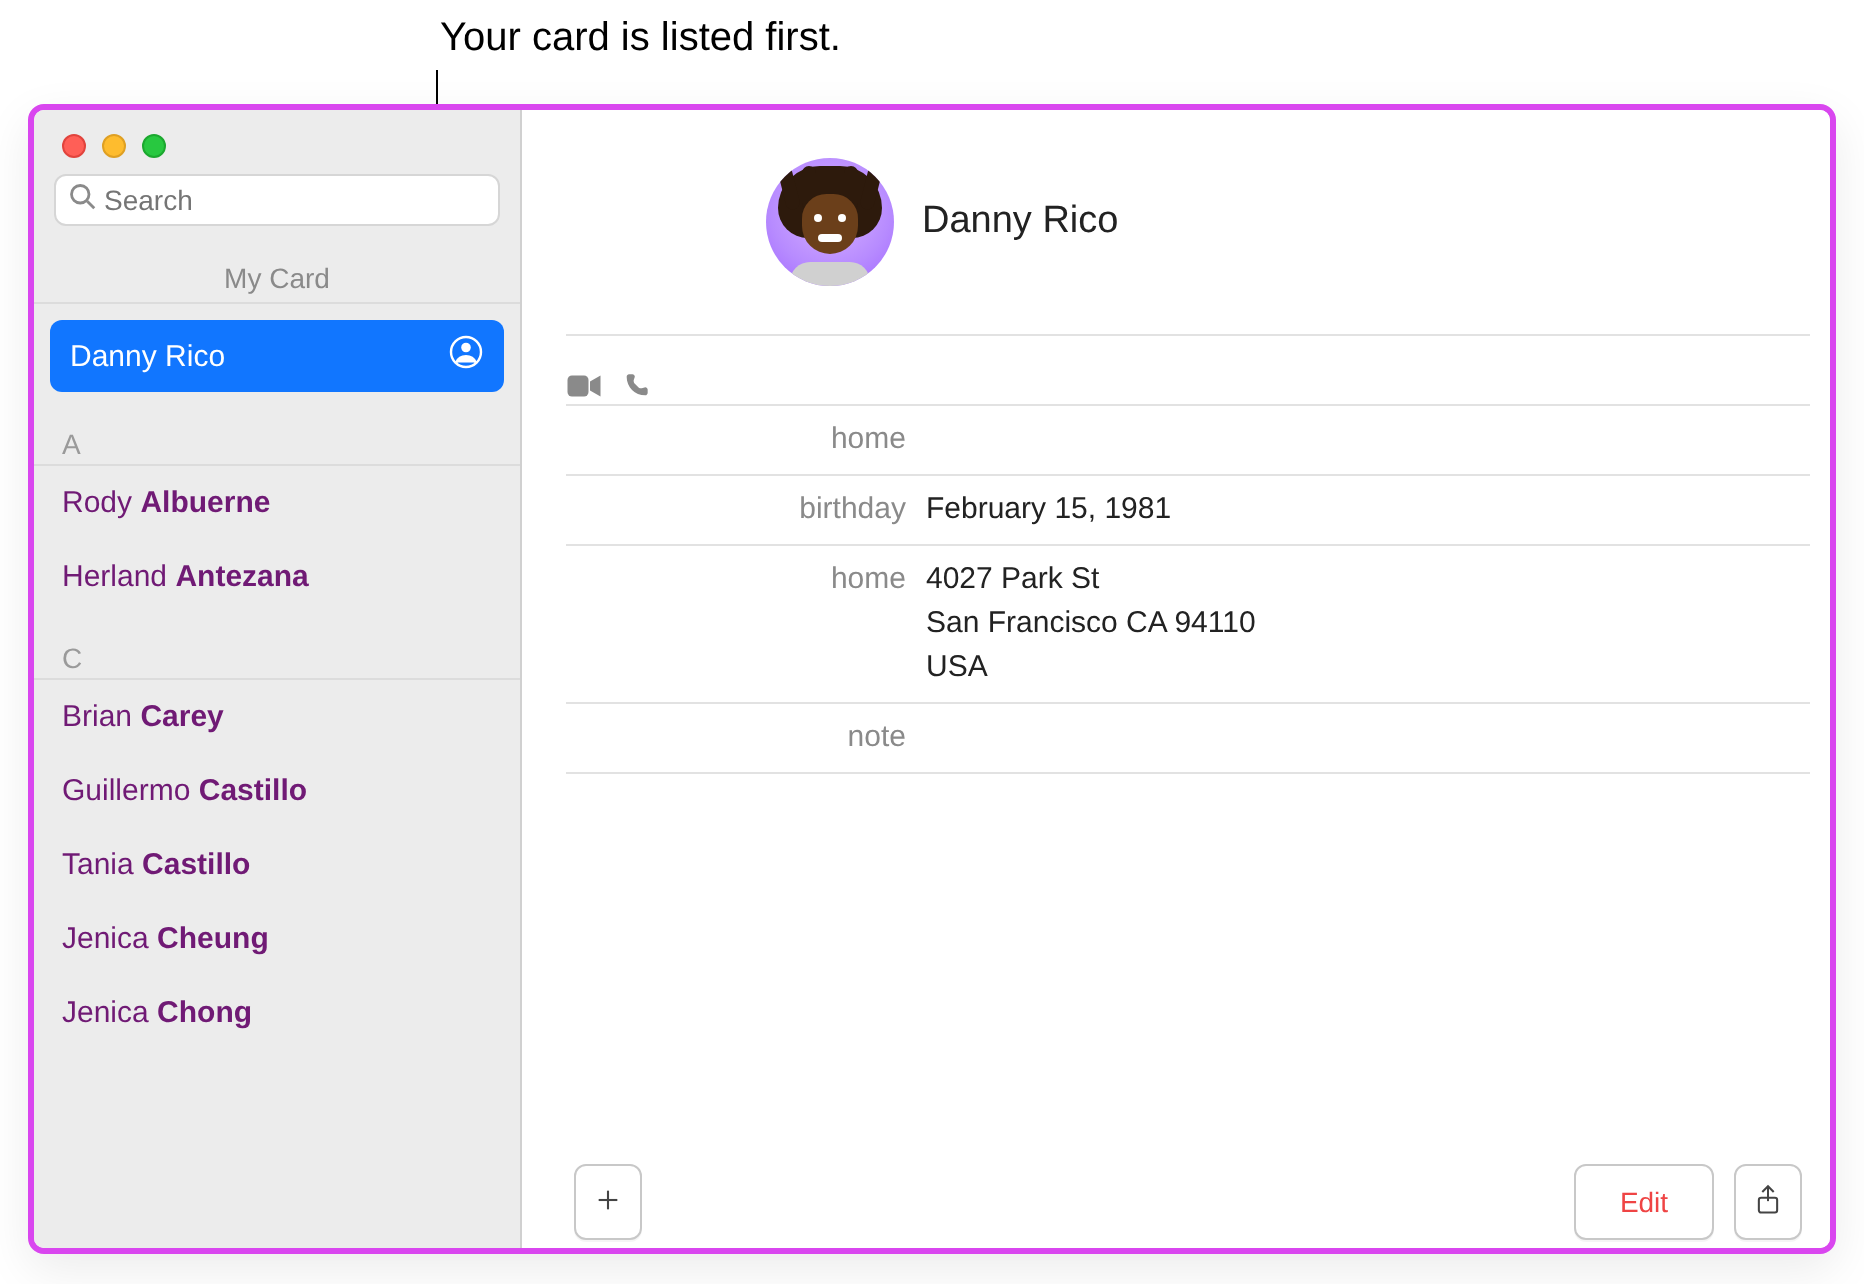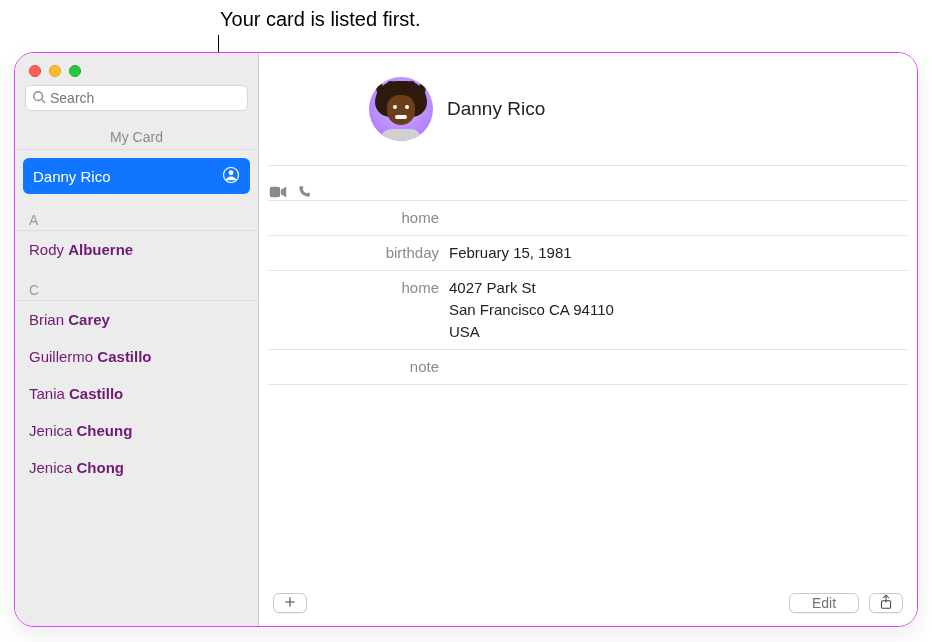--- a/index.html
+++ b/index.html
@@ -28,26 +28,27 @@
     height: 170px;
     background: #000;
   }
 
   .window {
     position: absolute;
     top: 52px;
     left: 14px;
     width: 904px;
     height: 575px;
-    border: 1px solid #d946ef;
-    border-radius: 20px;
+    border: 3px solid #d946ef;
+    border-radius: 8px;
     overflow: hidden;
     display: flex;
     background: #fff;
     box-shadow: 0 8px 24px rgba(0,0,0,0.08);
+    gap: 12px;
   }
 
   
   .sidebar {
     width: 244px;
     background: #ececec;
     border-right: 1px solid #d0d0d0;
     display: flex;
     flex-direction: column;
   }
@@ -179,23 +180,23 @@
     display:flex;
     align-items:center;
     padding: 0 14px;
     gap: 10px;
   }
   .sp { flex:1; }
   .btn {
     border:1px solid #c8c8c8;
     background:#fff;
     border-radius:6px;
-    height:20px;
+    height:38px;
     display:flex; align-items:center; justify-content:center;
-    font-size:14px; color:#737373;
+    font-size:14px; color:#ef4444;
     padding:0 12px;
     box-shadow: 0 1px 0 rgba(0,0,0,0.04);
     cursor:pointer;
   }
   .btn.icon { width:34px; padding:0; }
 </style>
 </head>
 <body>
 
 <div class="annotation">Your card is listed first.</div>
@@ -233,20 +234,25 @@
           <path d="M5.5 19c1.3-3 4-4.2 6.5-4.2s5.2 1.2 6.5 4.2" stroke="#fff" fill="#fff"></path>
         </svg>
       </span>
     </div>
 
     <div class="letter-header">A</div>
     <div class="contact-row">
       <span class="first">Rody</span>
       <span> </span>
       <span class="last">Albuerne</span>
+    </div>
+    <div class="contact-row">
+      <span class="first">Herland</span>
+      <span> </span>
+      <span class="last">Antezana</span>
     </div>
 
     <div class="letter-header">C</div>
     <div class="contact-row">
       <span class="first">Brian</span>
       <span> </span>
       <span class="last">Carey</span>
     </div>
     <div class="contact-row">
       <span class="first">Guillermo</span>

